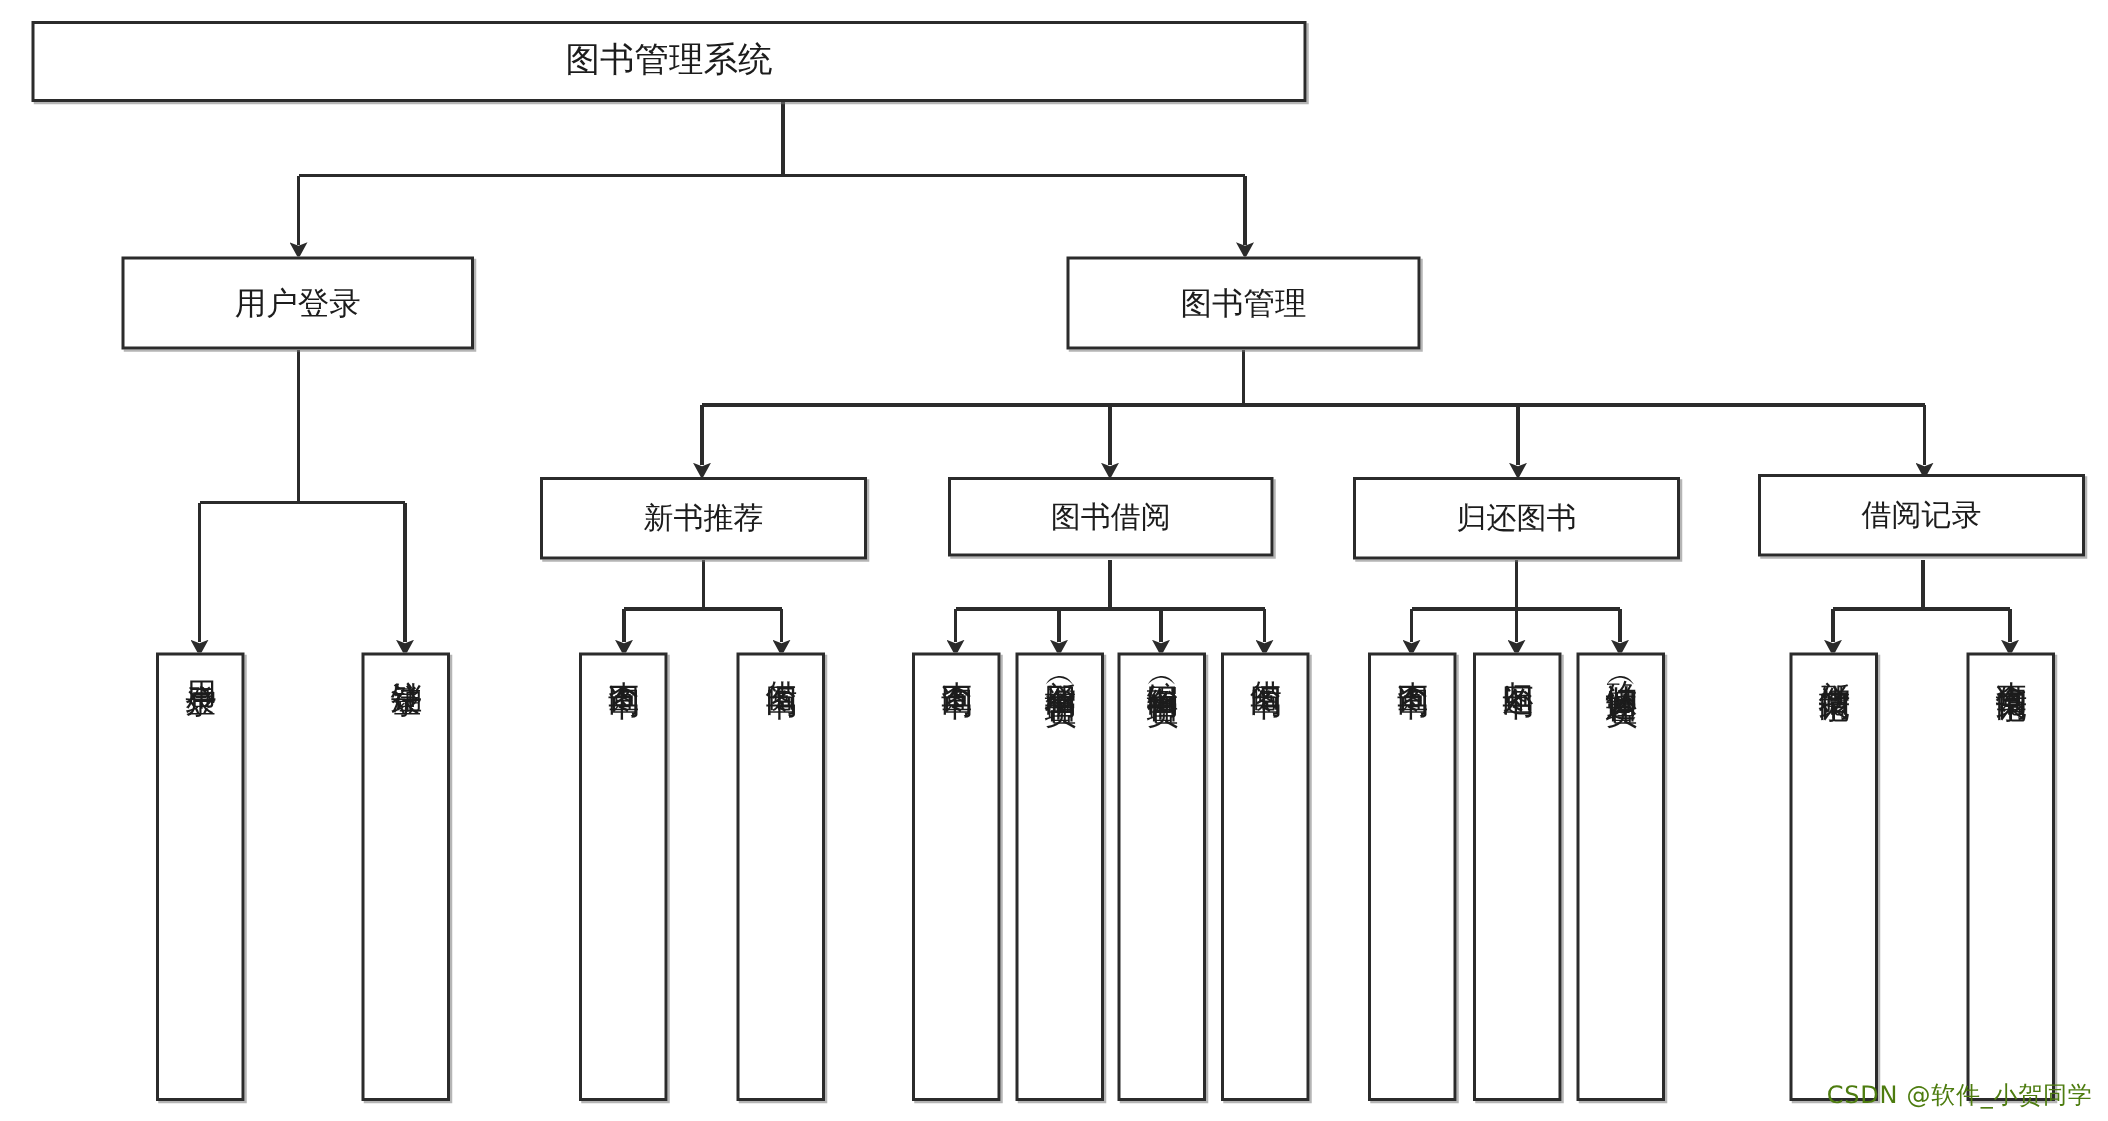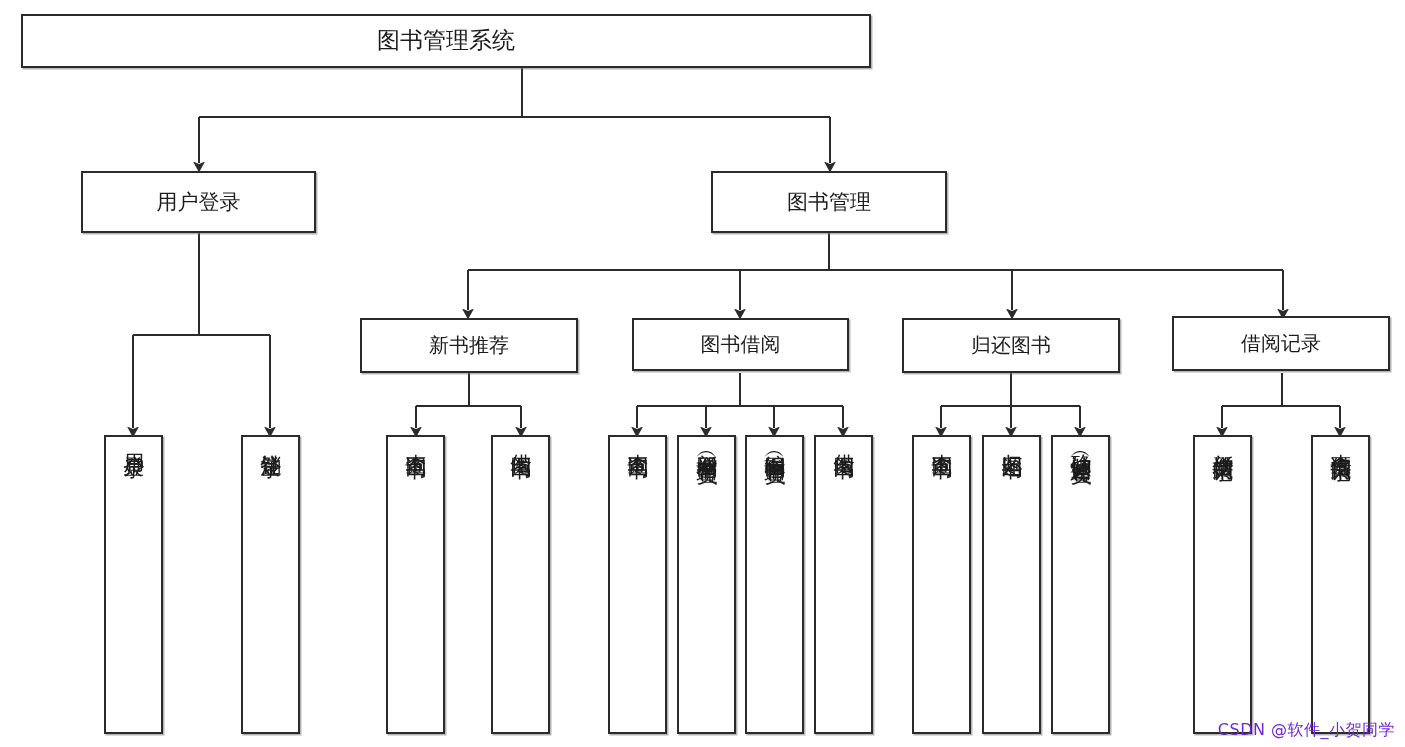--- a/index.html
+++ b/index.html
@@ -64,21 +64,21 @@
   .node.root .label   { font-size: 23px; }
   .node.lvl2 .label   { font-size: 21px; }
   .node.lvl3 .label   { font-size: 20px; }
   .node.leaf .label   { font-size: 21px; }
 
   #watermark {
     position: absolute;
     right: 10px;
     bottom: 6px;
     font-size: 16px;
-    color: #6d28d9;
+    color: #4d7c0f;
     letter-spacing: 0.5px;
     white-space: nowrap;
     user-select: none;
   }
 </style>
 </head>
 <body>
 
 <div id="diagram-root">
 

